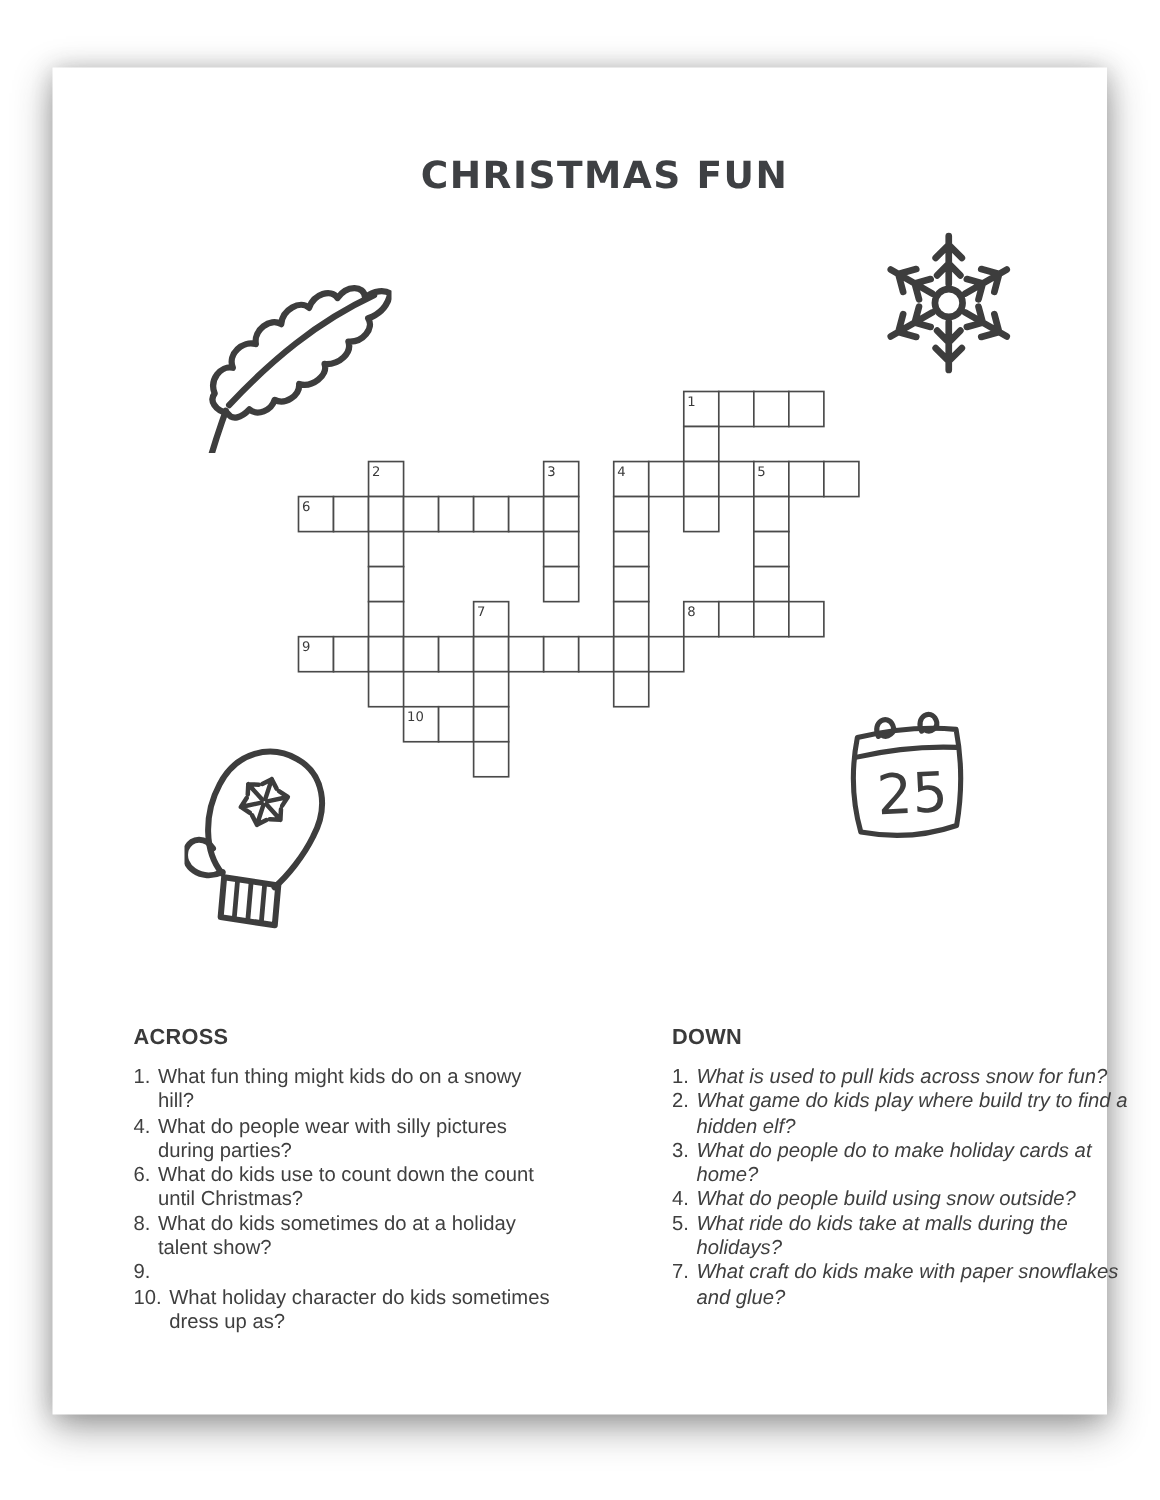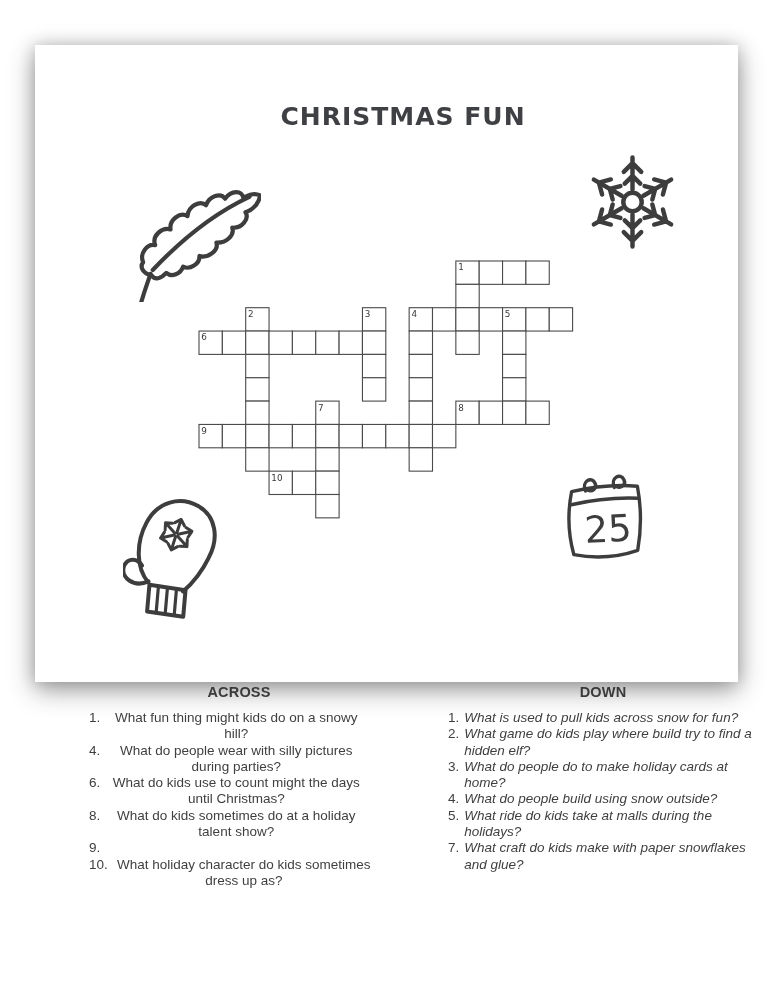--- a/index.html
+++ b/index.html
@@ -1,43 +1,43 @@
 <!DOCTYPE html>
 <html><head>
 <meta charset="utf-8">
 <style>
   html,body{margin:0;padding:0;background:#ffffff;}
   body{width:773px;height:1000px;position:relative;font-family:"Liberation Sans",sans-serif;}
   .paper{
-    position:absolute;left:35px;top:45px;width:703px;height:637px;
+    position:absolute;left:35px;top:45px;width:703px;height:898px;
     background:#ffffff;
     box-shadow:0 8px 24px rgba(40,40,40,.45), 0 0 14px rgba(60,60,60,.22);
   }
   .title{
     position:absolute;top:57px;left:0;width:100%;padding-left:33px;box-sizing:border-box;
     text-align:center;font-family:"DejaVu Sans",sans-serif;font-weight:bold;
     font-size:25px;letter-spacing:1px;color:#3e4043;
   }
   .deco{position:absolute;}
   .deco svg{display:block;}
   #feather{left:68px;top:124px;}
   #snowflake{left:549px;top:100px;}
   #mitten{left:88px;top:450px;}
   #calendar{left:523px;top:424px;}
   #gridsvg{position:absolute;left:163px;top:215px;}
   #grid-cells rect{fill:#ffffff;stroke:#4a4a4a;stroke-width:1.1;}
   #grid-cells text{font-family:"DejaVu Sans",sans-serif;font-size:8.8px;fill:#3a3a3a;}
   .clue-col{position:absolute;top:639px;}
   #across-col{left:54px;width:300px;}
   #down-col{left:369px;width:310px;margin-left:44px;}
-  .clue-heading{font-size:14.5px;font-weight:bold;color:#3a3a3a;letter-spacing:.2px;margin:0 0 10px 0;text-align:center;}
+  .clue-heading{font-size:14.5px;font-weight:bold;color:#3a3a3a;letter-spacing:.2px;margin:0 0 10px 0;}
   ul.clues{list-style:none;margin:0;padding:0;}
   .clue{display:flex;font-size:13.5px;line-height:16.3px;color:#3f3f3f;}
   .clue .num{flex:0 0 auto;margin-right:5px;}
-  #across-col .clue .txt{width:262px;text-align:center;}
+  #across-col .clue .txt{width:262px;}
   #down-col .clue .txt{width:294px;font-style:italic;}
   .sketch{stroke:#3d3d3d;fill:none;stroke-linecap:round;stroke-linejoin:round;}
 </style>
 </head>
 <body>
 
 <div class="paper">
 
   <div class="title">CHRISTMAS FUN</div>
 
@@ -216,21 +216,21 @@
       <li class="clue">
         <span class="num">1.</span>
         <span class="txt">What fun thing might kids do on a snowy hill?</span>
       </li>
       <li class="clue">
         <span class="num">4.</span>
         <span class="txt">What do people wear with silly pictures during parties?</span>
       </li>
       <li class="clue">
         <span class="num">6.</span>
-        <span class="txt">What do kids use to count might the days until Christmas?</span>
+        <span class="txt">What do kids use to count down the count until Christmas?</span>
       </li>
       <li class="clue">
         <span class="num">8.</span>
         <span class="txt">What do kids sometimes do at a holiday talent show?</span>
       </li>
       <li class="clue">
         <span class="num">9.</span>
       </li>
       <li class="clue">
         <span class="num">10.</span>

